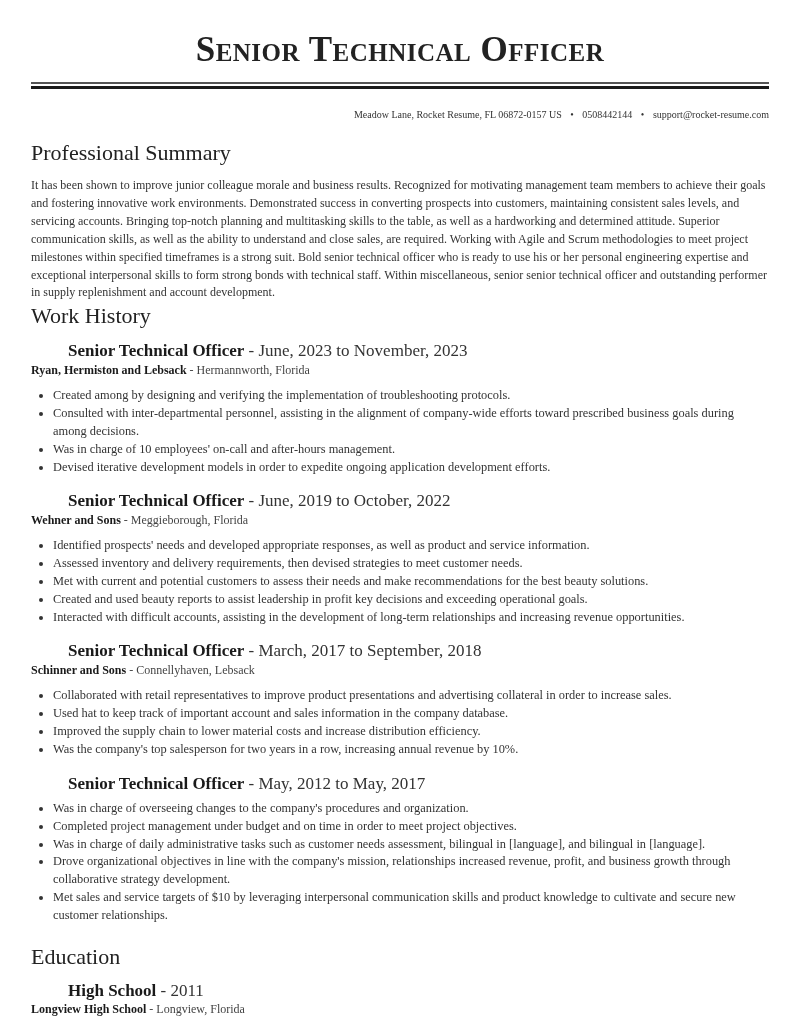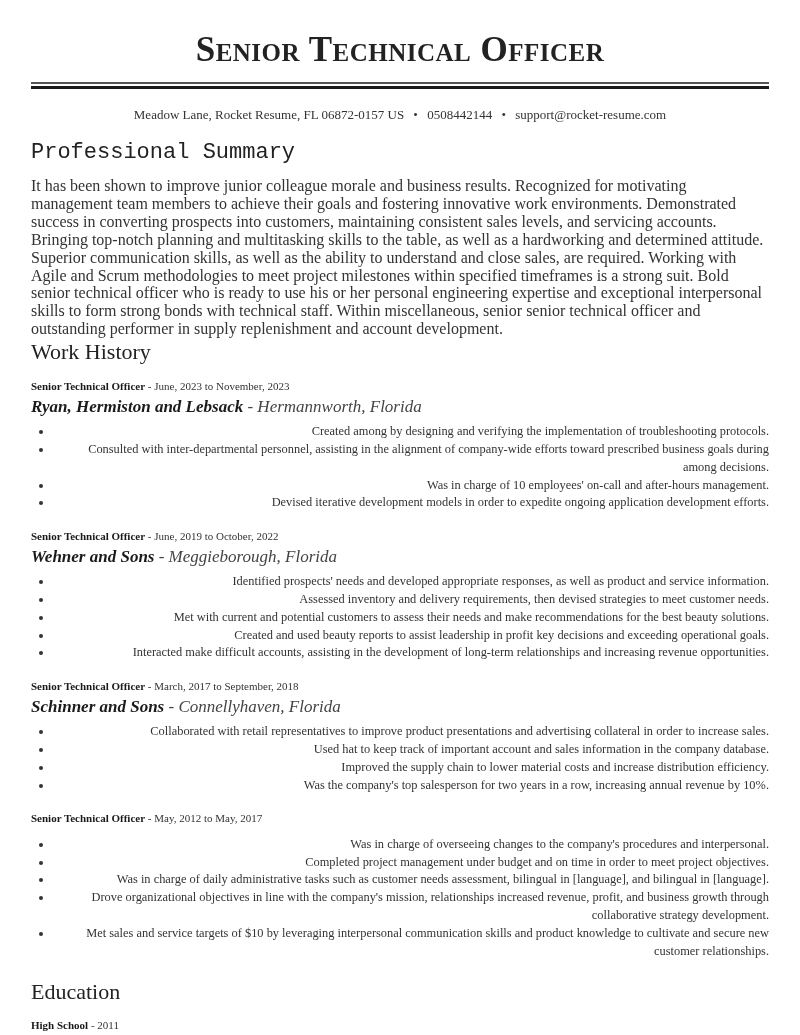--- a/index.html
+++ b/index.html
@@ -19,65 +19,65 @@
       letter-spacing: 0.5px;
       margin: 0;
       padding-top: 28px;
       line-height: 44px;
       color: #222;
     }
     .rule { margin-top: 10px; }
     .rule .thin { height: 2px; background: #555; }
     .rule .thick { height: 3px; background: #1a1a1a; margin-top: 2px; }
     .contact {
-      text-align: center;
-      font-size: 13px;
+      text-align: right;
+      font-size: 10px;
       margin-top: 17px;
       line-height: 18px;
       color: #333;
     }
     .contact .sep { margin: 0 6px; }
     .section-title {
       font-size: 22px;
       font-weight: normal;
       margin: 0;
       line-height: 28px;
       color: #222;
     }
-    .summary-title { margin-top: 15px; font-family: Liberation Mono, monospace; }
+    .summary-title { margin-top: 15px; }
     .summary {
-      font-size: 16px;
+      font-size: 12px;
       line-height: 17.9px;
       margin: 10px 0 0 0;
       color: #333;
     }
     .work-title { margin-top: 0; }
     .job { margin-top: 11px; }
     .job + .job { margin-top: 15px; }
     .job-line {
-      font-size: 11px;
+      font-size: 17px;
       line-height: 19.5px;
       color: #333;
+      margin-left: 37px;
     }
     .job-line b { color: #1a1a1a; }
     .company-line {
-      font-size: 17px;
+      font-size: 12px;
       line-height: 19.5px;
-      font-style: italic;
       color: #444;
     }
     .company-line b { color: #1a1a1a; }
     ul.bullets {
       margin: 7px 0 0 0;
       padding-left: 22px;
       font-size: 12.4px;
       line-height: 17.8px;
       color: #333;
     }
-    ul.bullets li { padding-left: 0; text-align: right; }
+    ul.bullets li { padding-left: 0; }
     .edu-title { margin-top: 18px; }
     .edu { margin-top: 10px; }
   </style>
 </head>
 <body>
 
 <div class="page">
 
   <h1 class="name">Senior Technical Officer</h1>
 
@@ -119,45 +119,45 @@
       <b>Senior Technical Officer</b><span> - June, 2019 to October, 2022</span>
     </div>
     <div class="company-line">
       <b>Wehner and Sons</b><span> - Meggieborough, Florida</span>
     </div>
     <ul class="bullets">
       <li>Identified prospects' needs and developed appropriate responses, as well as product and service information.</li>
       <li>Assessed inventory and delivery requirements, then devised strategies to meet customer needs.</li>
       <li>Met with current and potential customers to assess their needs and make recommendations for the best beauty solutions.</li>
       <li>Created and used beauty reports to assist leadership in profit key decisions and exceeding operational goals.</li>
-      <li>Interacted make difficult accounts, assisting in the development of long-term relationships and increasing revenue opportunities.</li>
+      <li>Interacted with difficult accounts, assisting in the development of long-term relationships and increasing revenue opportunities.</li>
     </ul>
   </div>
 
   <div class="job">
     <div class="job-line">
       <b>Senior Technical Officer</b><span> - March, 2017 to September, 2018</span>
     </div>
     <div class="company-line">
-      <b>Schinner and Sons</b><span> - Connellyhaven, Florida</span>
+      <b>Schinner and Sons</b><span> - Connellyhaven, Lebsack</span>
     </div>
     <ul class="bullets">
       <li>Collaborated with retail representatives to improve product presentations and advertising collateral in order to increase sales.</li>
       <li>Used hat to keep track of important account and sales information in the company database.</li>
       <li>Improved the supply chain to lower material costs and increase distribution efficiency.</li>
       <li>Was the company's top salesperson for two years in a row, increasing annual revenue by 10%.</li>
     </ul>
   </div>
 
   <div class="job">
     <div class="job-line">
       <b>Senior Technical Officer</b><span> - May, 2012 to May, 2017</span>
     </div>
     <ul class="bullets">
-      <li>Was in charge of overseeing changes to the company's procedures and interpersonal.</li>
+      <li>Was in charge of overseeing changes to the company's procedures and organization.</li>
       <li>Completed project management under budget and on time in order to meet project objectives.</li>
       <li>Was in charge of daily administrative tasks such as customer needs assessment, bilingual in [language], and bilingual in [language].</li>
       <li>Drove organizational objectives in line with the company's mission, relationships increased revenue, profit, and business growth through collaborative strategy development.</li>
       <li>Met sales and service targets of $10 by leveraging interpersonal communication skills and product knowledge to cultivate and secure new customer relationships.</li>
     </ul>
   </div>
 
   <h2 class="section-title edu-title">Education</h2>
 
   <div class="edu">

